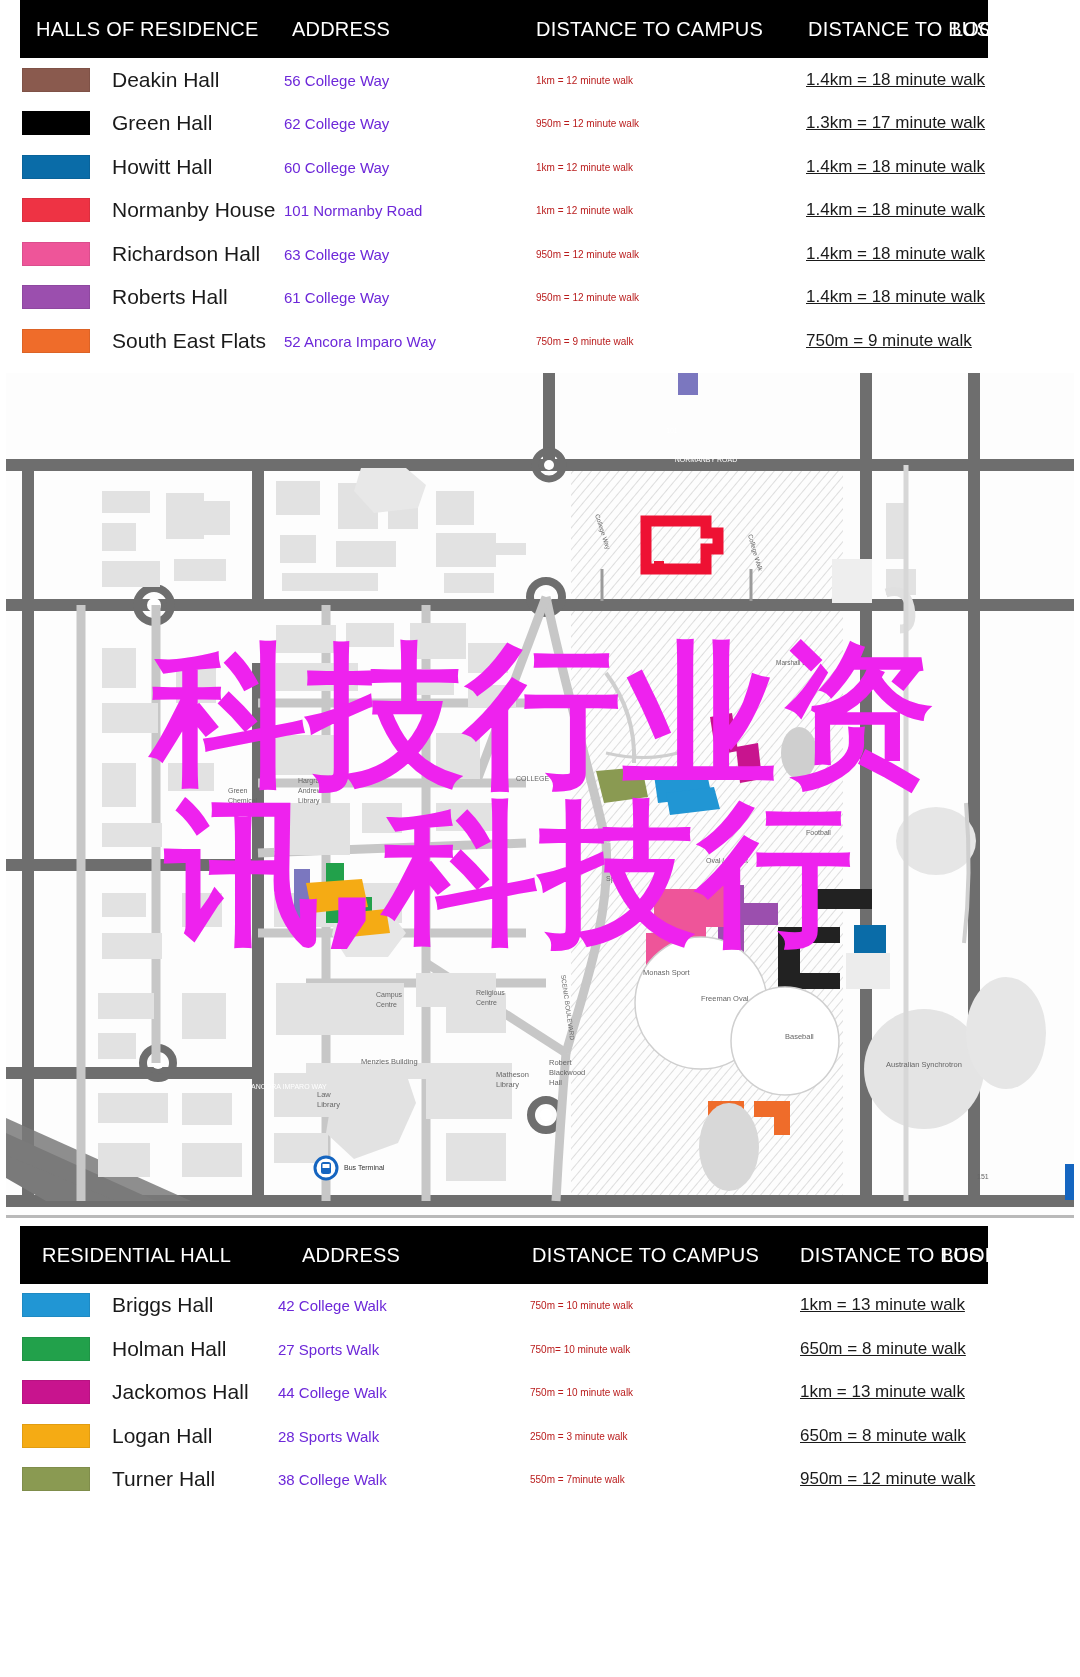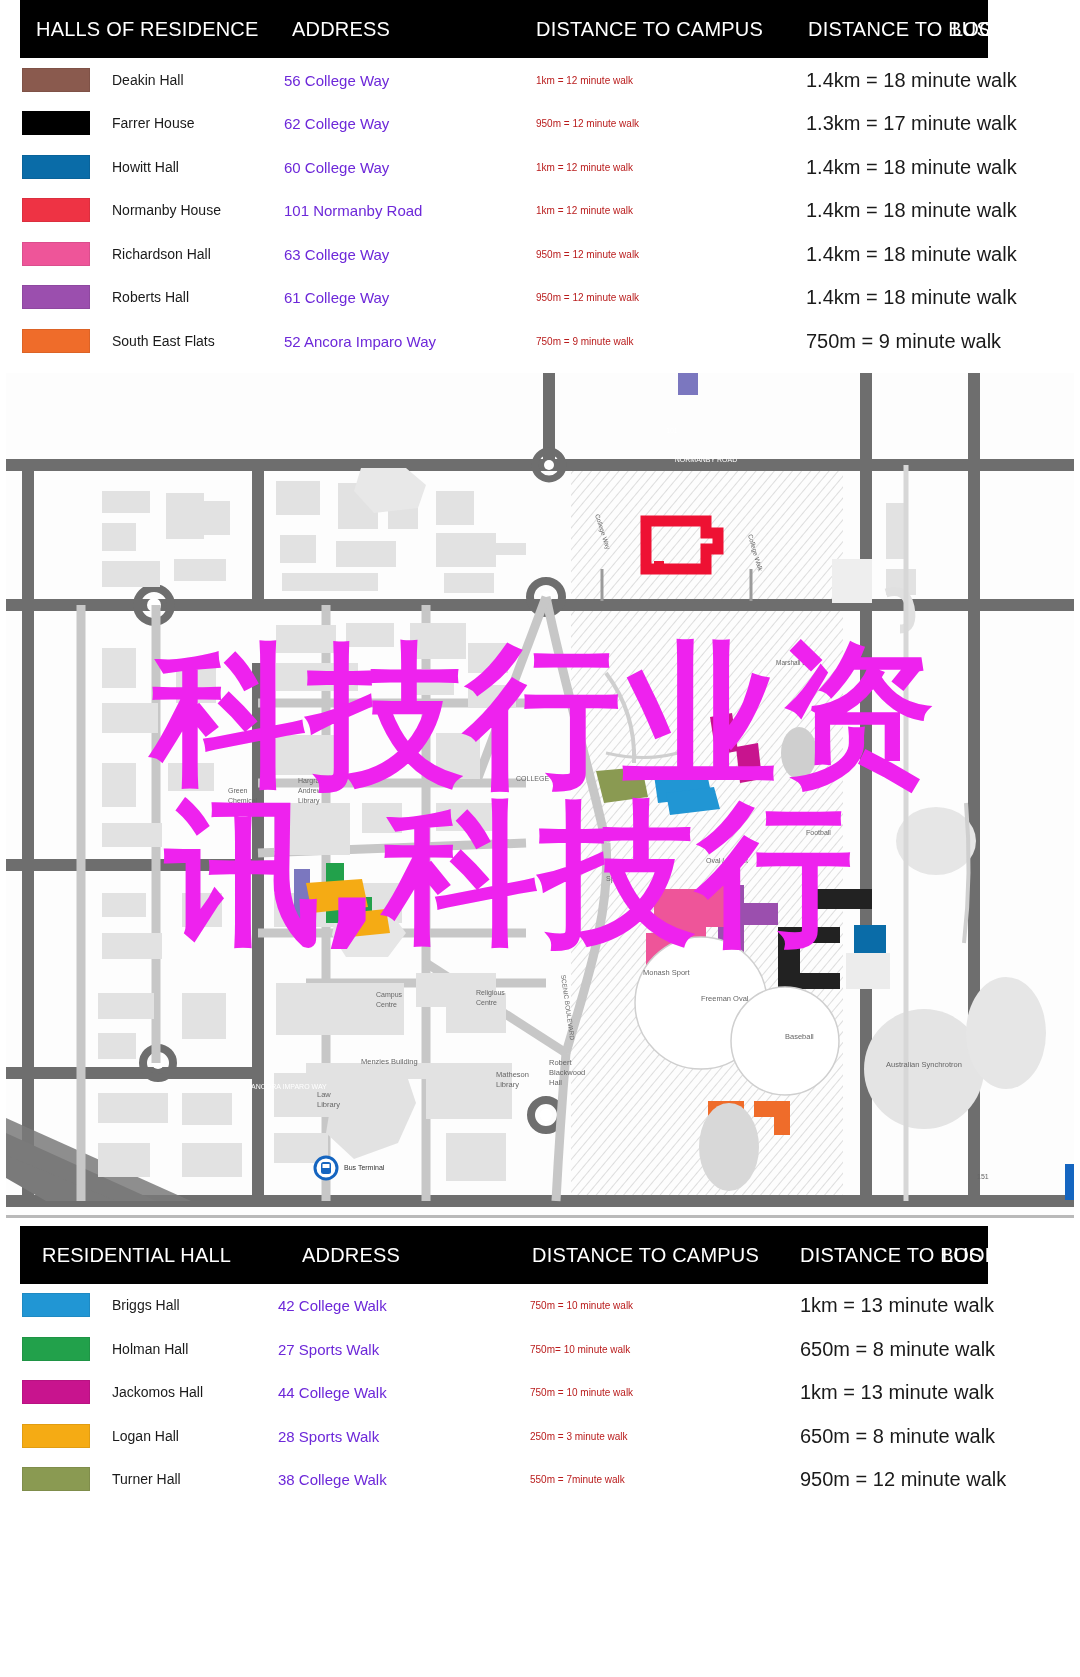--- a/index.html
+++ b/index.html
@@ -43,24 +43,24 @@
   }
   .row .swatch {
     position:absolute;
     left:22px;
     top:50%;
     transform:translateY(-50%);
     width:68px;
     height:24px;
     border:1px solid rgba(0,0,0,.08);
   }
-  .row .c-name  { position:absolute; left:112px; top:50%; transform:translateY(-50%); font-size:14px; color:#1a1a1a; white-space:nowrap; }
+  .row .c-name  { position:absolute; left:112px; top:50%; transform:translateY(-50%); font-size:21px; color:#1a1a1a; white-space:nowrap; }
   .row .c-addr  { position:absolute; left:284px; top:50%; transform:translateY(-50%); font-size:15px; color:#6d28d9; white-space:nowrap; }
   .row .c-camp  { position:absolute; left:536px; top:50%; transform:translateY(-50%); font-size:10px; color:#b91c1c; white-space:nowrap; }
-  .row .c-bus   { position:absolute; left:806px; top:50%; transform:translateY(-50%); font-size:20px; color:#1a1a1a; white-space:nowrap; }
+  .row .c-bus   { position:absolute; left:806px; top:50%; transform:translateY(-50%); font-size:17px; color:#1a1a1a; white-space:nowrap;text-decoration:underline; }
 
   
   .t2 .thead { margin-left:20px; }
   .t2 .th-c0 { left:22px; }
   .t2 .th-c1 { left:282px; }
   .t2 .th-c2 { left:512px; }
   .t2 .th-c3 { left:780px; }
   .t2 .th-c3b { left:922px; }
   .t2 .row .c-addr { left:278px; }
   .t2 .row .c-camp { left:530px; }
@@ -136,21 +136,21 @@
 
   <div class="row">
     <div class="swatch" style="background: rgb(138, 90, 78);"></div>
     <div class="c-name">Deakin Hall</div>
     <div class="c-addr">56 College Way</div>
     <div class="c-camp">1km = 12 minute walk</div>
     <div class="c-bus">1.4km = 18 minute walk</div>
   </div>
   <div class="row">
     <div class="swatch" style="background: rgb(0, 0, 0);"></div>
-    <div class="c-name">Farrer House</div>
+    <div class="c-name">Green Hall</div>
     <div class="c-addr">62 College Way</div>
     <div class="c-camp">950m = 12 minute walk</div>
     <div class="c-bus">1.3km = 17 minute walk</div>
   </div>
   <div class="row">
     <div class="swatch" style="background: rgb(10, 108, 168);"></div>
     <div class="c-name">Howitt Hall</div>
     <div class="c-addr">60 College Way</div>
     <div class="c-camp">1km = 12 minute walk</div>
     <div class="c-bus">1.4km = 18 minute walk</div>

